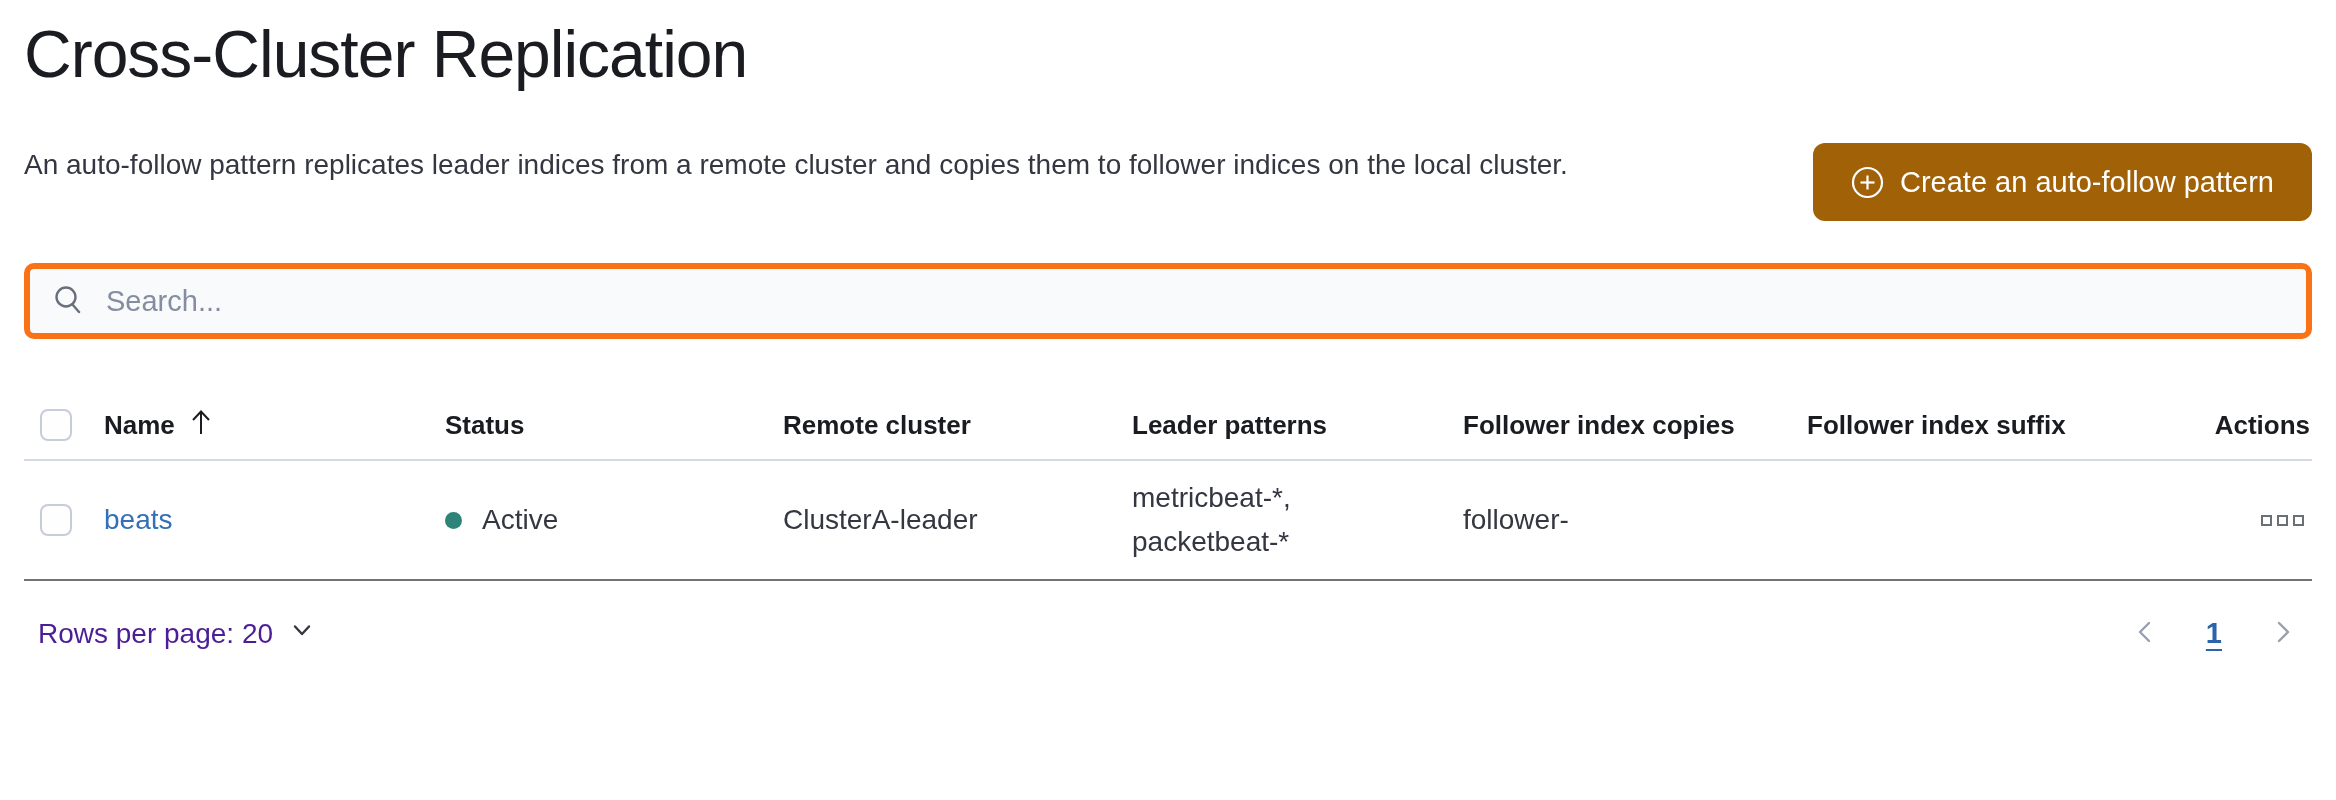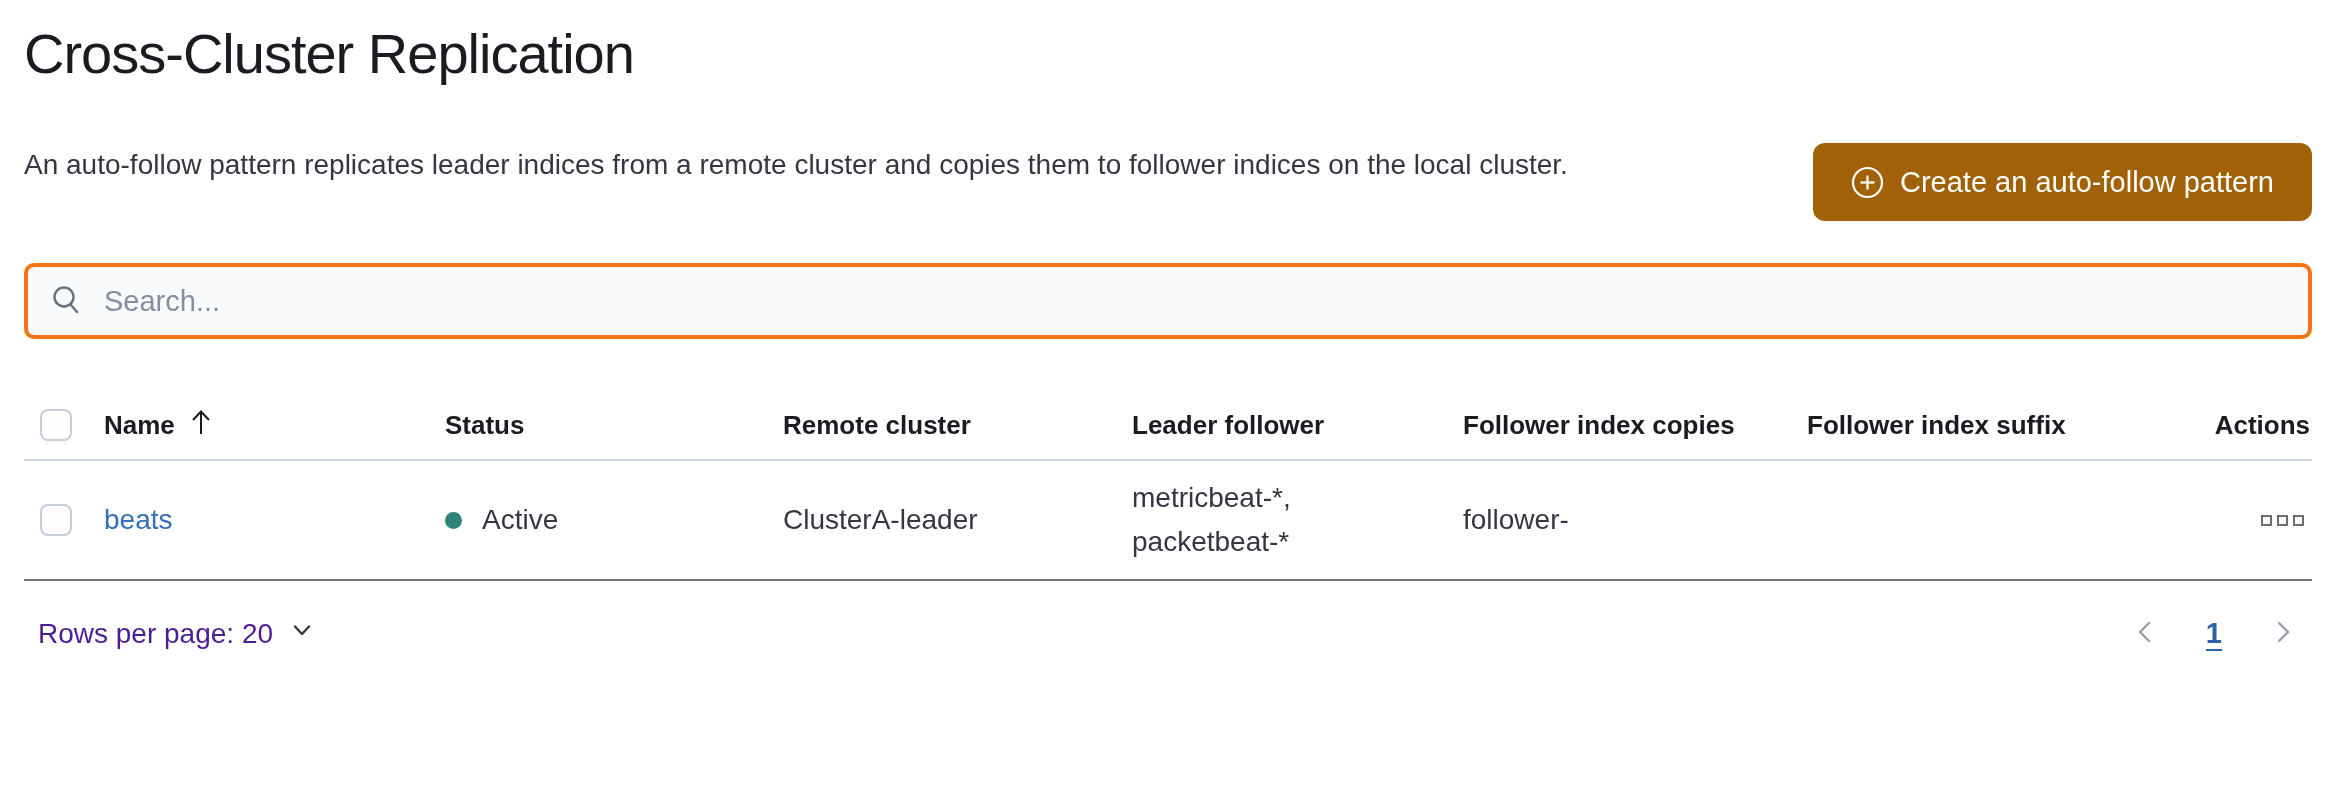--- a/index.html
+++ b/index.html
@@ -10,21 +10,21 @@
     overflow: hidden;
     background: #ffffff;
     font-family: "Liberation Sans", sans-serif;
     color: #343741;
   }
   .page { padding: 14px 24px 0 24px; position: relative; }
 
   
   .page-title {
     margin: 0;
-    font-size: 56px;
+    font-size: 66px;
     line-height: 80px;
     font-weight: 400;
     letter-spacing: -1px;
     color: #1a1c21;
   }
 
   
   .tabs-wrap {
     margin: 40px -24px 0 -24px;
     border-bottom: 2px solid #d3dae6;
@@ -81,21 +81,21 @@
     gap: 16px;
     cursor: pointer;
     white-space: nowrap;
   }
   .primary-btn svg { display: block; }
 
   
   .search-box {
     margin-top: 42px;
     height: 76px;
-    border: 4px solid #f97316;
+    border: 6px solid #f97316;
     border-radius: 10px;
     background: #f9fafc;
     display: flex;
     align-items: center;
     padding: 0 22px;
     gap: 18px;
     box-sizing: border-box;
   }
   .search-box svg { flex: none; display: block; }
   .search-box input {
@@ -257,21 +257,21 @@
         <span>Name</span>
         <span>
           <svg width="28" height="30" viewBox="0 0 28 30">
             <line x1="14" y1="5" x2="14" y2="27" stroke="#1a1c21" stroke-width="2"></line>
             <polyline points="6,13 14,4.5 22,13" fill="none" stroke="#1a1c21" stroke-width="2"></polyline>
           </svg>
         </span>
       </div>
       <div class="th">Status</div>
       <div class="th">Remote cluster</div>
-      <div class="th">Leader follower</div>
+      <div class="th">Leader patterns</div>
       <div class="th">Follower index copies</div>
       <div class="th">Follower index suffix</div>
       <div class="th actions-col">Actions</div>
     </div>
 
     <div class="tr tbody-row">
       <div class="td checkbox-cell">
         <div class="checkbox"></div>
       </div>
       <div class="td">

